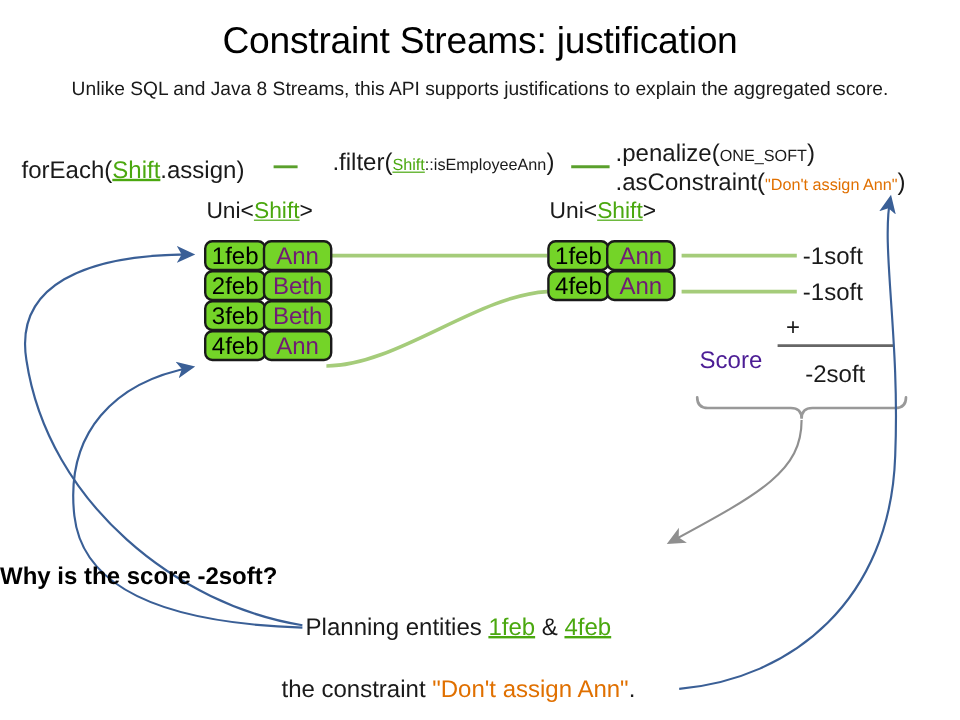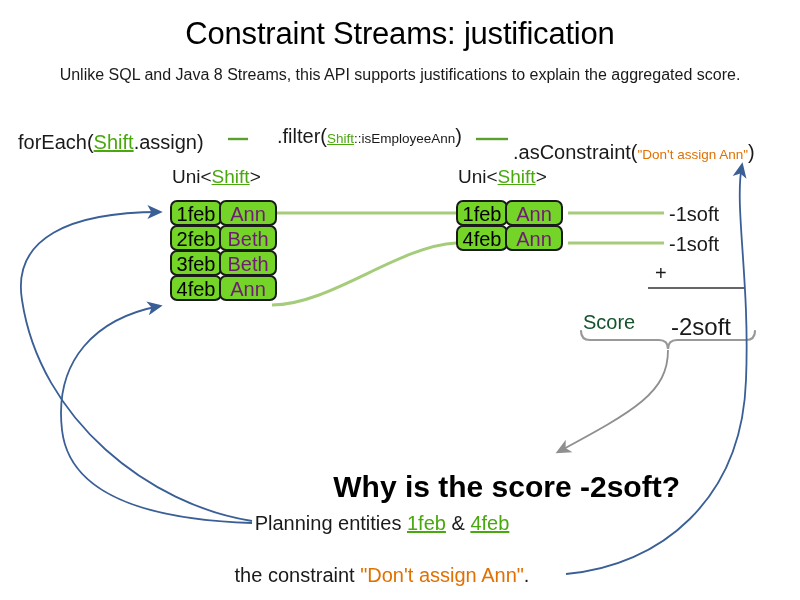--- a/index.html
+++ b/index.html
@@ -115,42 +115,42 @@
   #plus-sign {
     position: absolute;
     left: 655px;
     top: 262px;
     font-size: 20px;
     color: #1a1a1a;
   }
   #score-label {
     position: absolute;
     left: 583px;
-    top: 311px;
-    font-size: 20px;
-    color: #14532d;
+    top: 290px;
+    font-size: 20px;
+    color: #4c1d95;
     white-space: nowrap;
   }
   #score-total {
     position: absolute;
     left: 671px;
-    top: 313px;
-    font-size: 24px;
+    top: 301px;
+    font-size: 20px;
     color: #1a1a1a;
     white-space: nowrap;
   }
 
   
   #why-heading {
     position: absolute;
     left: 0;
     top: 470px;
     width: 680px;
-    text-align: right;
-    font-size: 30px;
+    text-align: left;
+    font-size: 20px;
     font-weight: bold;
     color: #000;
     white-space: nowrap;
   }
   .explain-line {
     position: absolute;
     left: 0;
     width: 764px;
     text-align: center;
     font-size: 20px;
@@ -210,20 +210,21 @@
     <path d="M566,574 C660,566 742,500 746,380 C750,280 734,206 742,165" fill="none" stroke="#3a5f96" stroke-width="1.8" marker-end="url(#blue-arrow)"></path>
   </svg>
 
   <div id="title">Constraint Streams: justification</div>
   <div id="subtitle">Unlike SQL and Java 8 Streams, this API supports justifications to explain the aggregated score.</div>
 
   <div class="code" id="code-foreach"><span>forEach(</span><span class="green">Shift</span><span>.assign)</span></div>
 
   <div class="code" id="code-filter"><span>.filter(</span><span class="green small">Shift</span><span class="small">::isEmployeeAnn</span><span>)</span></div>
 
+  <div class="code" id="code-penalize"><span>.penalize(</span><span class="small">ONE_SOFT</span><span>)</span></div>
 
   <div class="code" id="code-asconstraint"><span>.asConstraint(</span><span class="orange small">"Don't assign Ann"</span><span>)</span></div>
 
   <div class="uni-label" id="uni-left"><span>Uni&lt;</span><span class="green">Shift</span><span>&gt;</span></div>
 
   <div class="uni-label" id="uni-right"><span>Uni&lt;</span><span class="green">Shift</span><span>&gt;</span></div>
 
   <div class="facttable" id="table-left">
     <div class="factrow">
       <div class="cell date">1feb</div>

